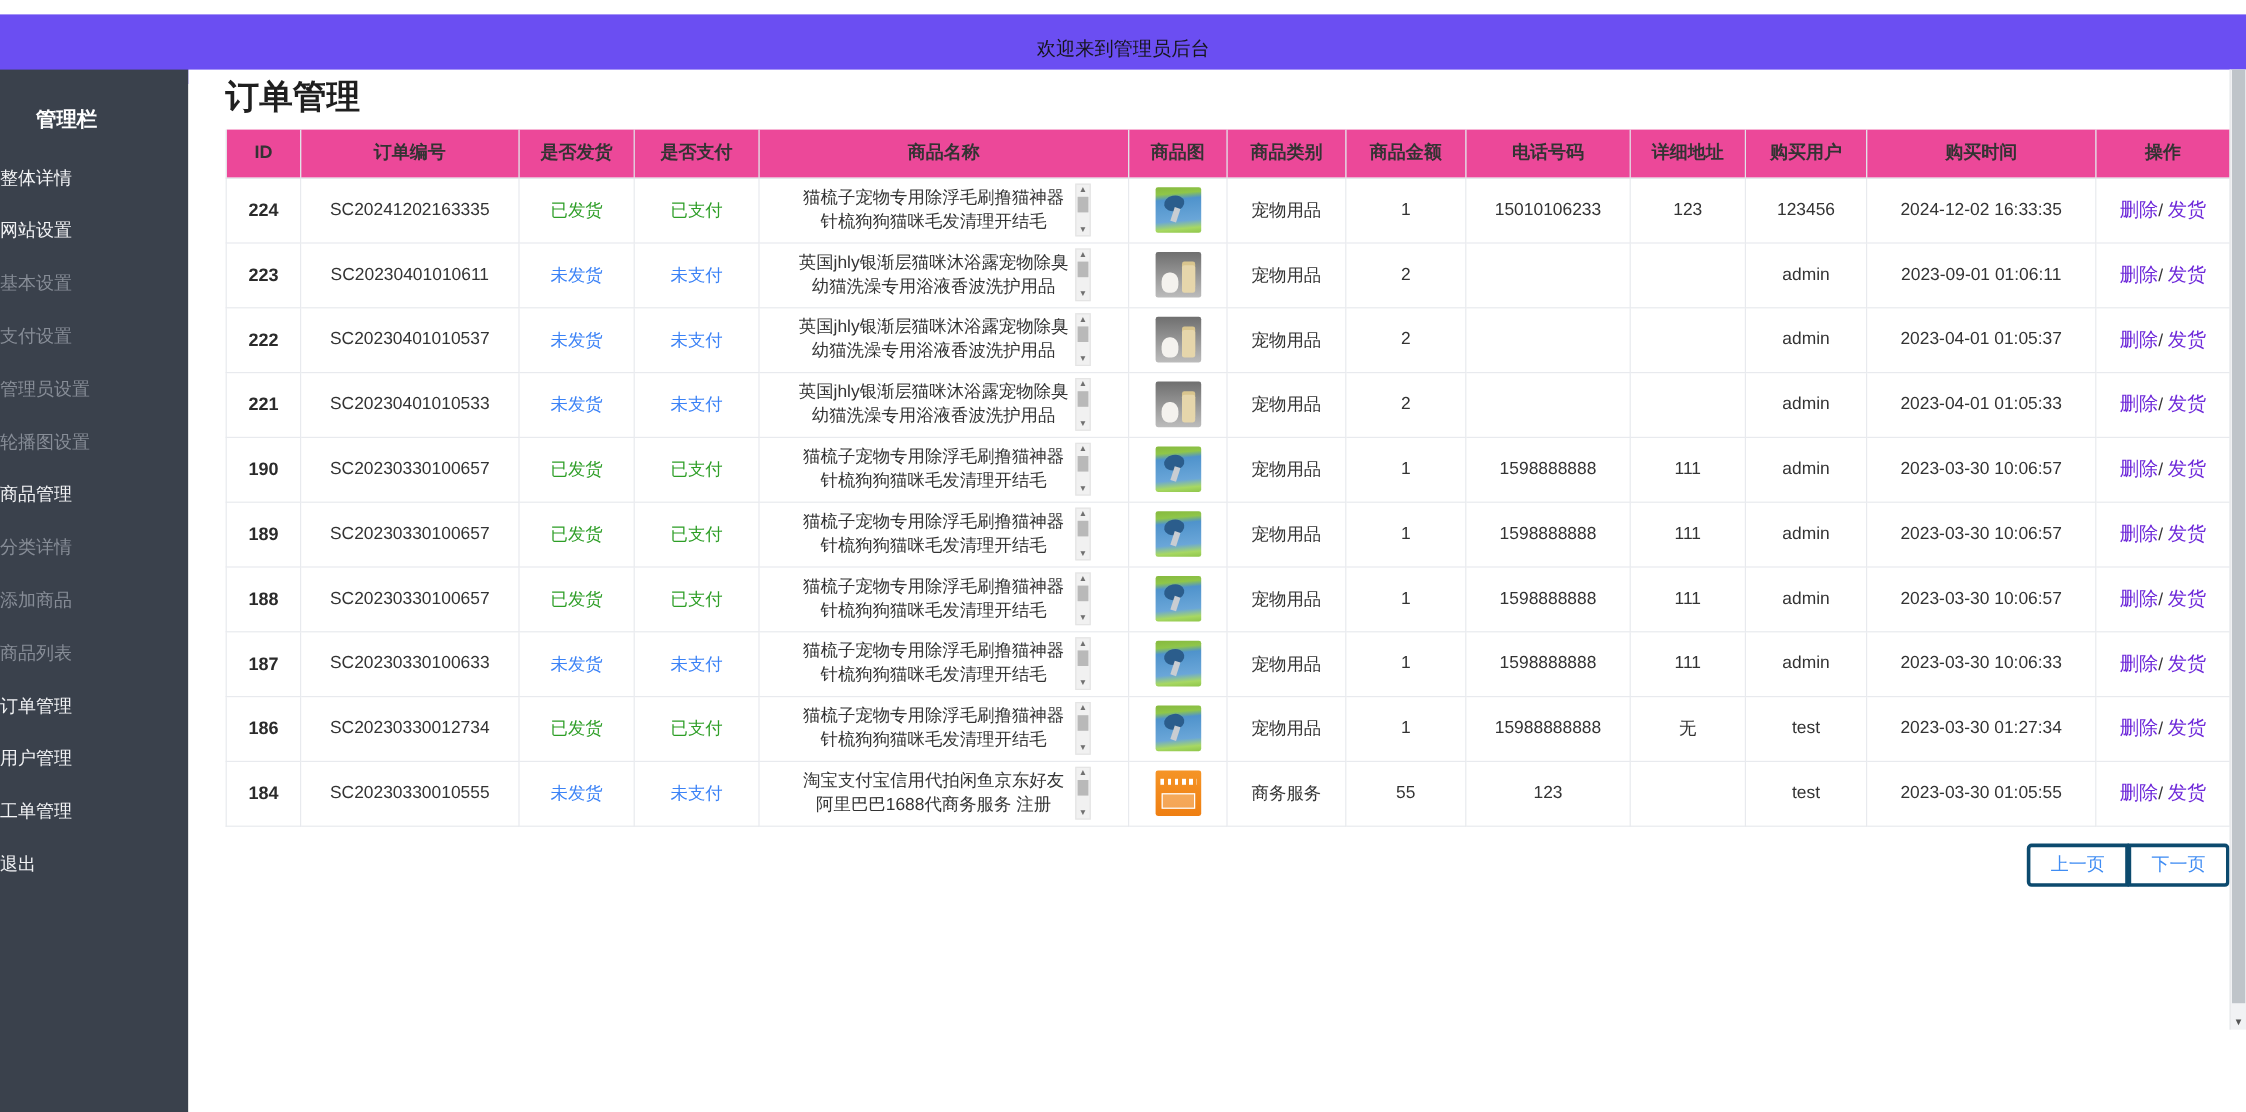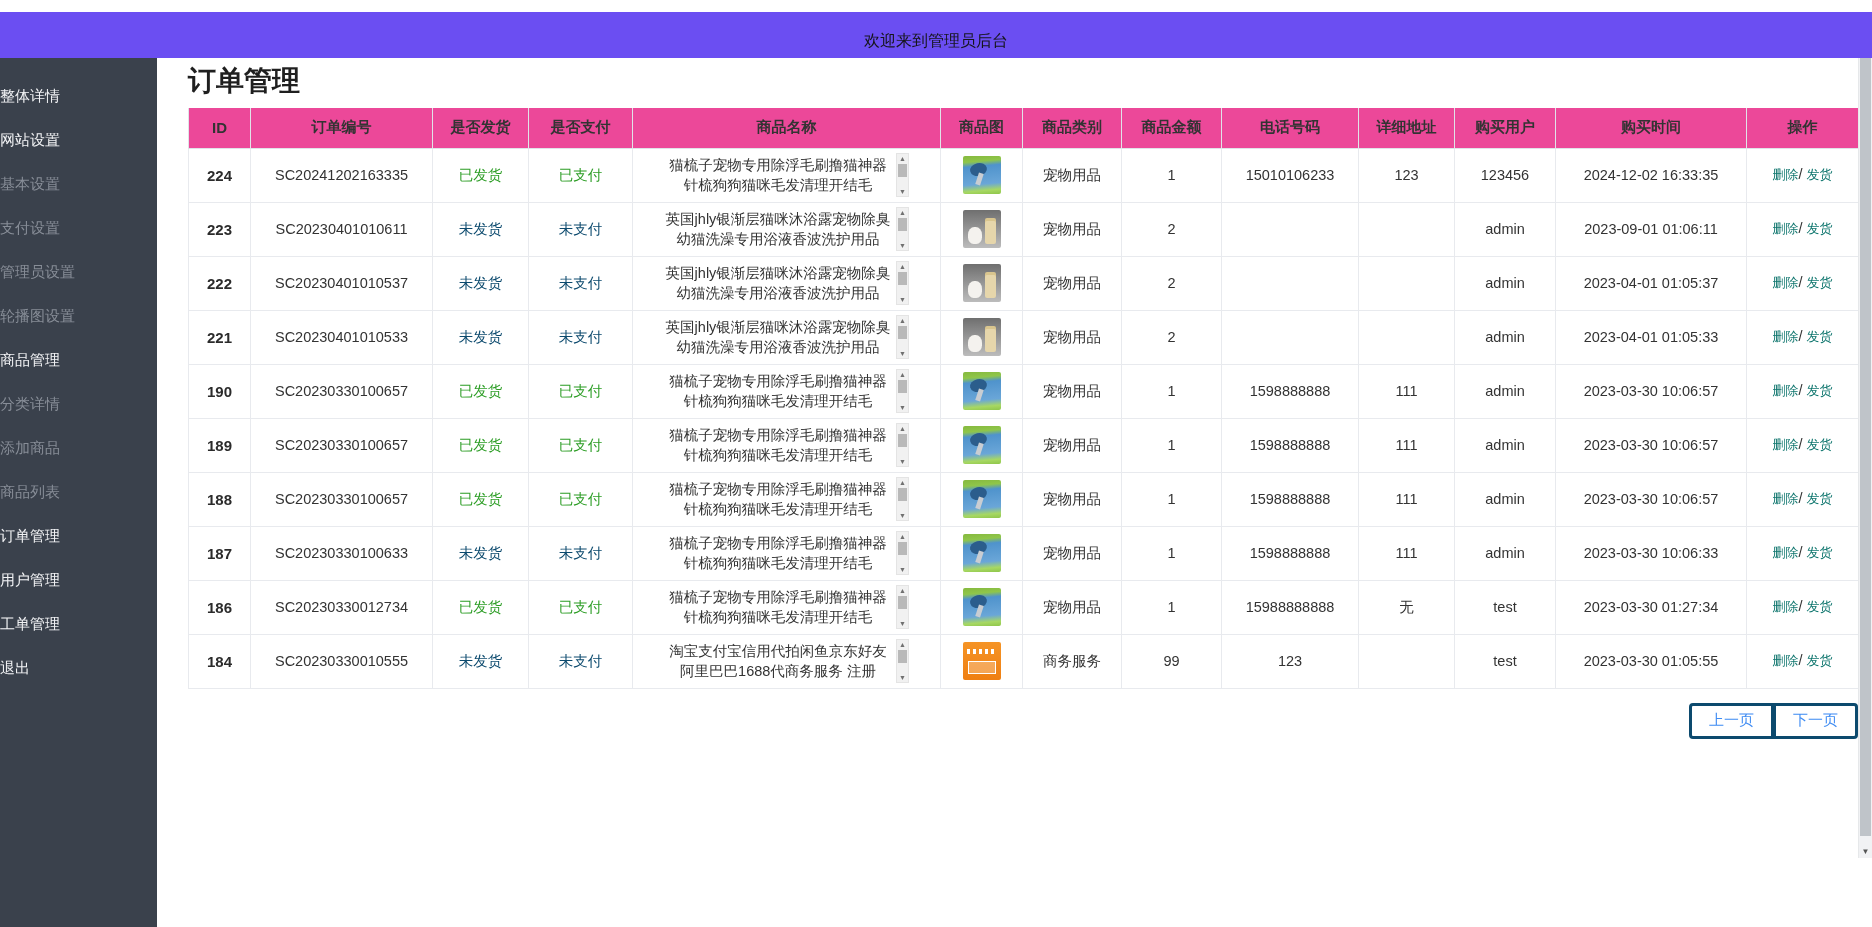--- a/index.html
+++ b/index.html
@@ -24,22 +24,22 @@
   .content { position:absolute; left:157px; top:58px; width:1715px; height:869px; background:#fff; }
   .page-title { padding:4px 0 8px 31px; font-size:28px; font-weight:600; color:#1f1f1f; }
 
   table { border-collapse:collapse; table-layout:fixed; margin-left:31px; width:1670px; }
   thead th { background:#ec4899; height:40px; font-size:15px; font-weight:bold; color:#333;
     border:1px solid #e0e3e8; border-top:none; text-align:center; }
   tbody td { height:54px; font-size:14.5px; color:#333; text-align:center;
     border:1px solid #e8eaee; background:#fff; vertical-align:middle; overflow:hidden; }
   td.id-cell { font-weight:bold; color:#2b2b2b; font-size:15px; }
   .st-green { color:#2e9e27; }
-  .st-red   { color:#0c4a6e; }
-  a.op-link { color:#0f766e; text-decoration:none; cursor:pointer; font-size:13px; }
+  .st-red   { color:#3b82f6; }
+  a.op-link { color:#6d28d9; text-decoration:none; cursor:pointer; font-size:16px; }
   .op-sep { color:#333; }
 
   
   .pname-box { display:flex; align-items:center; justify-content:center; gap:4px; padding:0 6px; }
   .pname-text { width:228px; height:40px; line-height:20px; overflow:hidden;
     font-size:14.5px; color:#333; text-align:center; }
   .mini-sb { width:13px; height:44px; background:#f1f1f1; border:1px solid #e4e4e4;
     display:flex; flex-direction:column; align-items:center; justify-content:flex-start; cursor:pointer; }
   .mini-sb .arr { font-size:7px; color:#707070; line-height:9px; height:9px; }
   .mini-sb .thumb-bar { width:9px; height:13px; background:#b9b9b9; margin:1px 0; }
@@ -79,20 +79,21 @@
     font-size:8px; color:#555; }
 </style>
 </head>
 <body>
 
 <div class="banner">
   <span>欢迎来到管理员后台</span>
 </div>
 
 <div class="sidebar">
+  <div class="sidebar-title">管理栏</div>
   <ul id="sidebar-items">
       <li>整体详情</li>
       <li>网站设置</li>
       <li class="muted">基本设置</li>
       <li class="muted">支付设置</li>
       <li class="muted">管理员设置</li>
       <li class="muted">轮播图设置</li>
       <li>商品管理</li>
       <li class="muted">分类详情</li>
       <li class="muted">添加商品</li>
@@ -397,21 +398,21 @@
                 <div class="thumb-bar"></div>
                 <div class="spacer"></div>
                 <div class="arr">▼</div>
               </div>
             </div>
           </td>
           <td>
             <div class="thumb thumb--biz-orange"></div>
           </td>
           <td>商务服务</td>
-          <td>99</td>
+          <td>55</td>
           <td>123</td>
           <td></td>
           <td>test</td>
           <td>2023-03-30 01:05:55</td>
           <td><a class="op-link">删除</a><span class="op-sep">/</span> <a class="op-link">发货</a></td>
         </tr>
       </tbody>
   </table>
 
   <div class="pagination">

